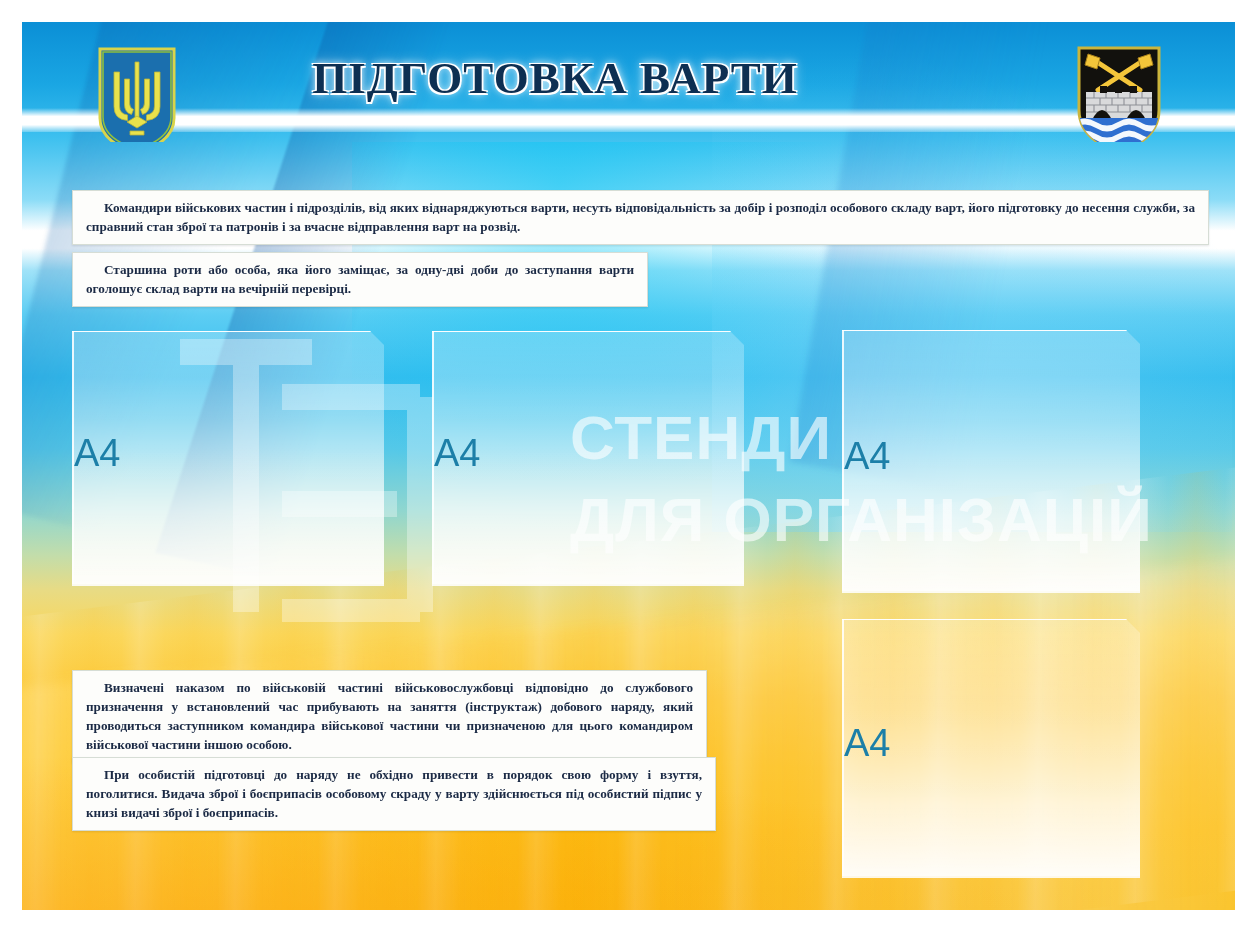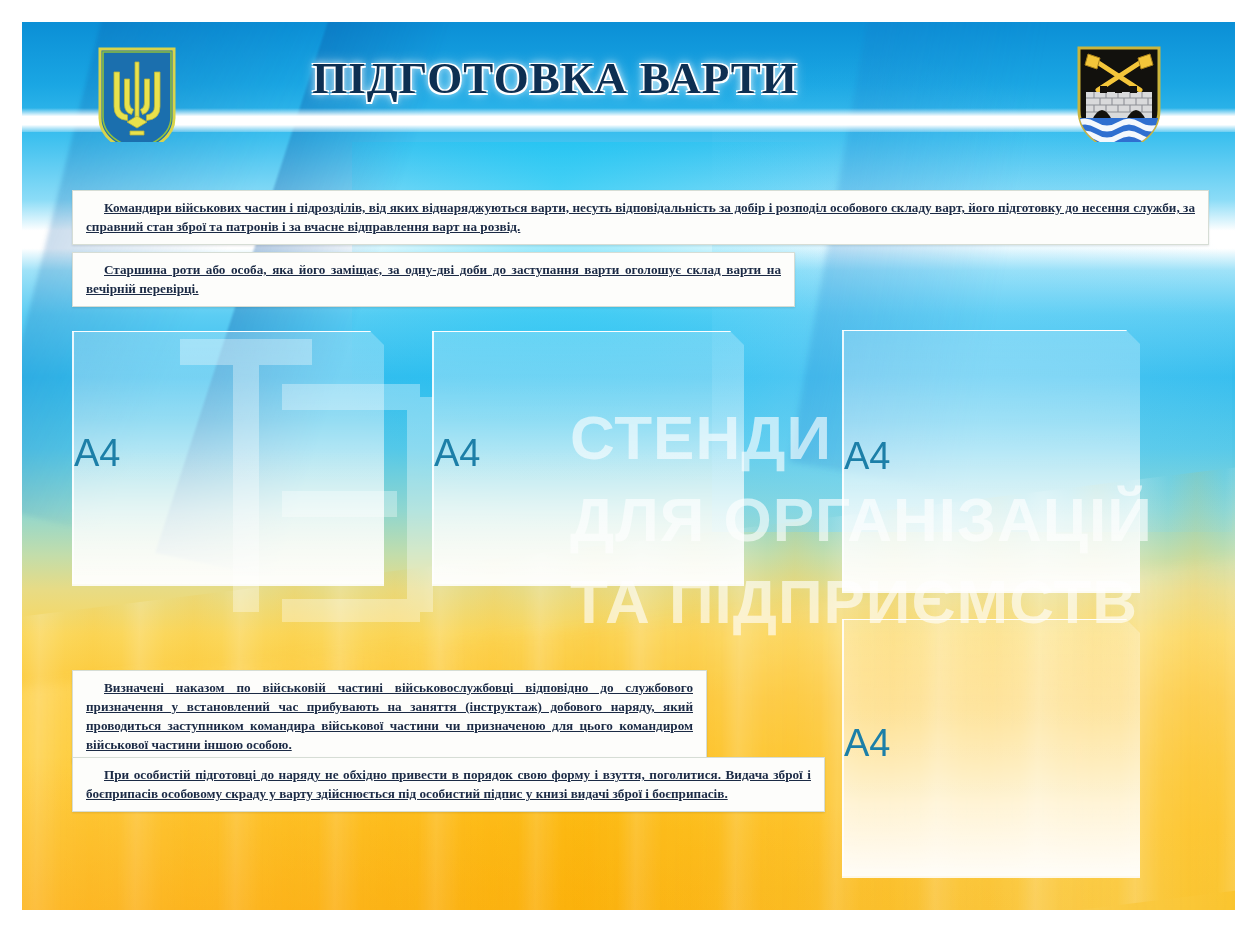--- a/index.html
+++ b/index.html
@@ -214,26 +214,26 @@
     box-shadow: 0 1px 2px rgba(0,0,0,0.10);
     box-sizing: border-box;
     padding: 7px 13px 8px 13px;
     font-family: "Liberation Serif", serif;
     font-weight: 700;
     font-size: 13.2px;
     line-height: 19px;
     color: #1b2a45;
     text-align: justify;
   }
-  .panel p { margin: 0; text-indent: 18px; text-decoration: underline; }
+  .panel p { margin: 0; text-indent: 18px; }
 
   #panel-1 { left: 50px;  top: 168px; width: 1137px; }
-  #panel-2 { left: 50px;  top: 230px; width: 723px; }
+  #panel-2 { left: 50px;  top: 230px; width: 576px; }
   #panel-3 { left: 50px;  top: 648px; width: 635px; }
-  #panel-4 { left: 50px;  top: 735px; width: 753px; }
+  #panel-4 { left: 50px;  top: 735px; width: 644px; }
 </style>
 </head>
 <body>
 
 <div id="stand">
 
   <div class="sweep sweep-blue-1"></div>
   <div class="sweep sweep-blue-2"></div>
   <div class="sweep sweep-blue-3"></div>
   <div class="sweep sweep-blue-4"></div>
@@ -245,21 +245,20 @@
   <div id="watermark">
     <svg id="wm-logo" viewBox="0 0 300 300">
       <g fill="none" stroke="rgba(255,255,255,0.60)" stroke-width="26">
         <path d="M18,30 H150 M84,30 V290"></path>
         <path d="M120,75 H258 M258,75 V290 M258,290 H120 M120,182 H235"></path>
       </g>
     </svg>
     <div id="wm-text">
       <span class="wl">СТЕНДИ</span>
       <span class="wl">ДЛЯ ОРГАНІЗАЦІЙ</span>
-      <span class="wl">ТА ПІДПРИЄМСТВ</span>
     </div>
   </div>
 
   <div id="header">
     <div class="white-stripe"></div>
 
     <svg class="emblem" id="emblem-left" viewBox="0 0 86 110">
       <path d="M6,3 H80 V72 Q80,96 43,107 Q6,96 6,72 Z" fill="#1b6fae" stroke="#d9d44a" stroke-width="3"></path>
       <path d="M9,6 H77 V71 Q77,93 43,103 Q9,93 9,71 Z" fill="none" stroke="#8fbf3f" stroke-width="1.6"></path>
       <g fill="#e9e24c" stroke="#b8b43a" stroke-width="0.8">

